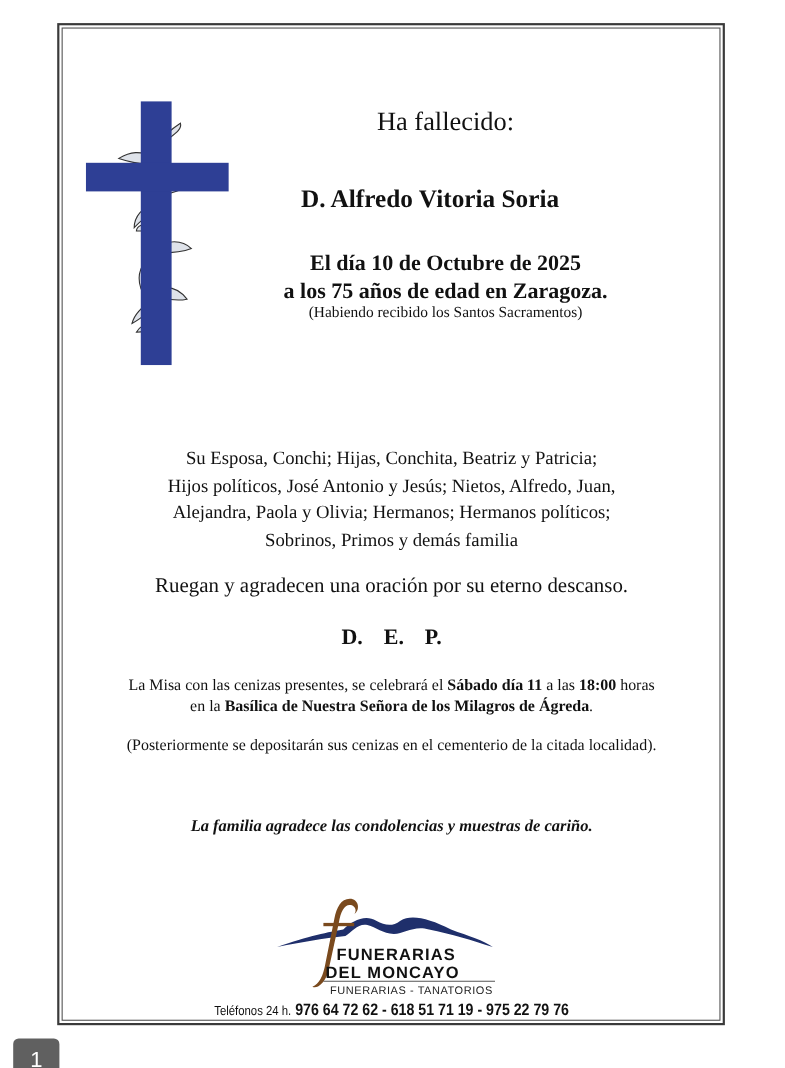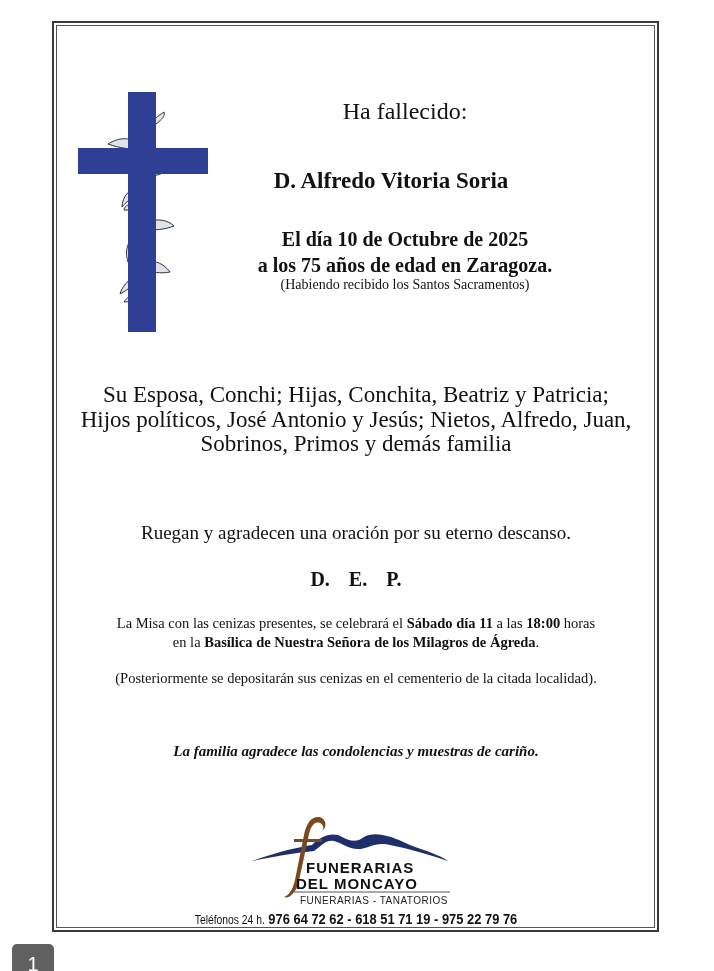--- a/index.html
+++ b/index.html
@@ -15,21 +15,21 @@
     position: absolute; left: 56px; top: 25px; width: 599px; height: 903px;
     border: 1px solid #555; box-sizing: border-box;
   }
   .abs { position: absolute; }
   .center { text-align: center; }
   .cross { position: absolute; left: 78px; top: 92px; width: 130px; height: 240px; }
   #title { left: 240px; width: 330px; top: 98px; font-size: 24px; }
   #name { left: 216px; width: 350px; top: 168px; font-size: 23px; font-weight: bold; }
   #date { left: 225px; width: 360px; top: 226px; font-size: 20px; font-weight: bold; line-height: 26px; }
   #sacr { left: 225px; width: 360px; top: 277px; font-size: 14px; font-weight: normal; }
-  #family { left: 70px; width: 572px; top: 383px; font-size: 23px; line-height: 24.5px; }
+  #family { left: 70px; width: 572px; top: 405px; font-size: 17px; line-height: 24.5px; }
   #prayer { left: 70px; width: 572px; top: 522px; font-size: 19px; }
   #dep { left: 70px; width: 572px; top: 568px; font-size: 20px; font-weight: bold; word-spacing: 14px; }
   #mass { left: 70px; width: 572px; top: 614px; font-size: 14.5px; line-height: 19px; }
   #after { left: 70px; width: 572px; top: 670px; font-size: 14.5px; font-family: Liberation Serif, serif; }
   #thanks { left: 70px; width: 572px; top: 743px; font-size: 15px; font-weight: bold; font-style: italic; }
   .logo { position: absolute; left: 250px; top: 815px; width: 210px; height: 92px; }
   #phones { left: 70px; width: 572px; top: 910px; font-family: "Liberation Sans", "DejaVu Sans", sans-serif; font-size: 15px; font-weight: bold; transform: scaleX(0.86); transform-origin: center; }
   #phones .lbl { font-size: 12px; font-weight: normal; }
   .page-badge {
     position: absolute; left: 12px; top: 944px; width: 42px; height: 32px;
@@ -66,20 +66,21 @@
 <div class="abs center" id="name">D. Alfredo Vitoria Soria</div>
 <div class="abs center" id="date">
   <div>El día 10 de Octubre de 2025</div>
   <div>a los 75 años de edad en Zaragoza.</div>
 </div>
 <div class="abs center" id="sacr">(Habiendo recibido los Santos Sacramentos)</div>
 
 <div class="abs center" id="family">
   <div>Su Esposa, Conchi; Hijas, Conchita, Beatriz y Patricia;</div>
   <div>Hijos políticos, José Antonio y Jesús; Nietos, Alfredo, Juan,</div>
+  <div>Alejandra, Paola y Olivia; Hermanos; Hermanos políticos;</div>
   <div>Sobrinos, Primos y demás familia</div>
 </div>
 
 <div class="abs center" id="prayer">Ruegan y agradecen una oración por su eterno descanso.</div>
 <div class="abs center" id="dep">D. E. P.</div>
 
 <div class="abs center" id="mass">
   <div><span>La Misa con las cenizas presentes, se celebrará el </span><b>Sábado día 11</b><span> a las </span><b>18:00</b><span> horas</span></div>
   <div><span>en la </span><b>Basílica de Nuestra Señora de los Milagros de Ágreda</b><span>.</span></div>
 </div>

